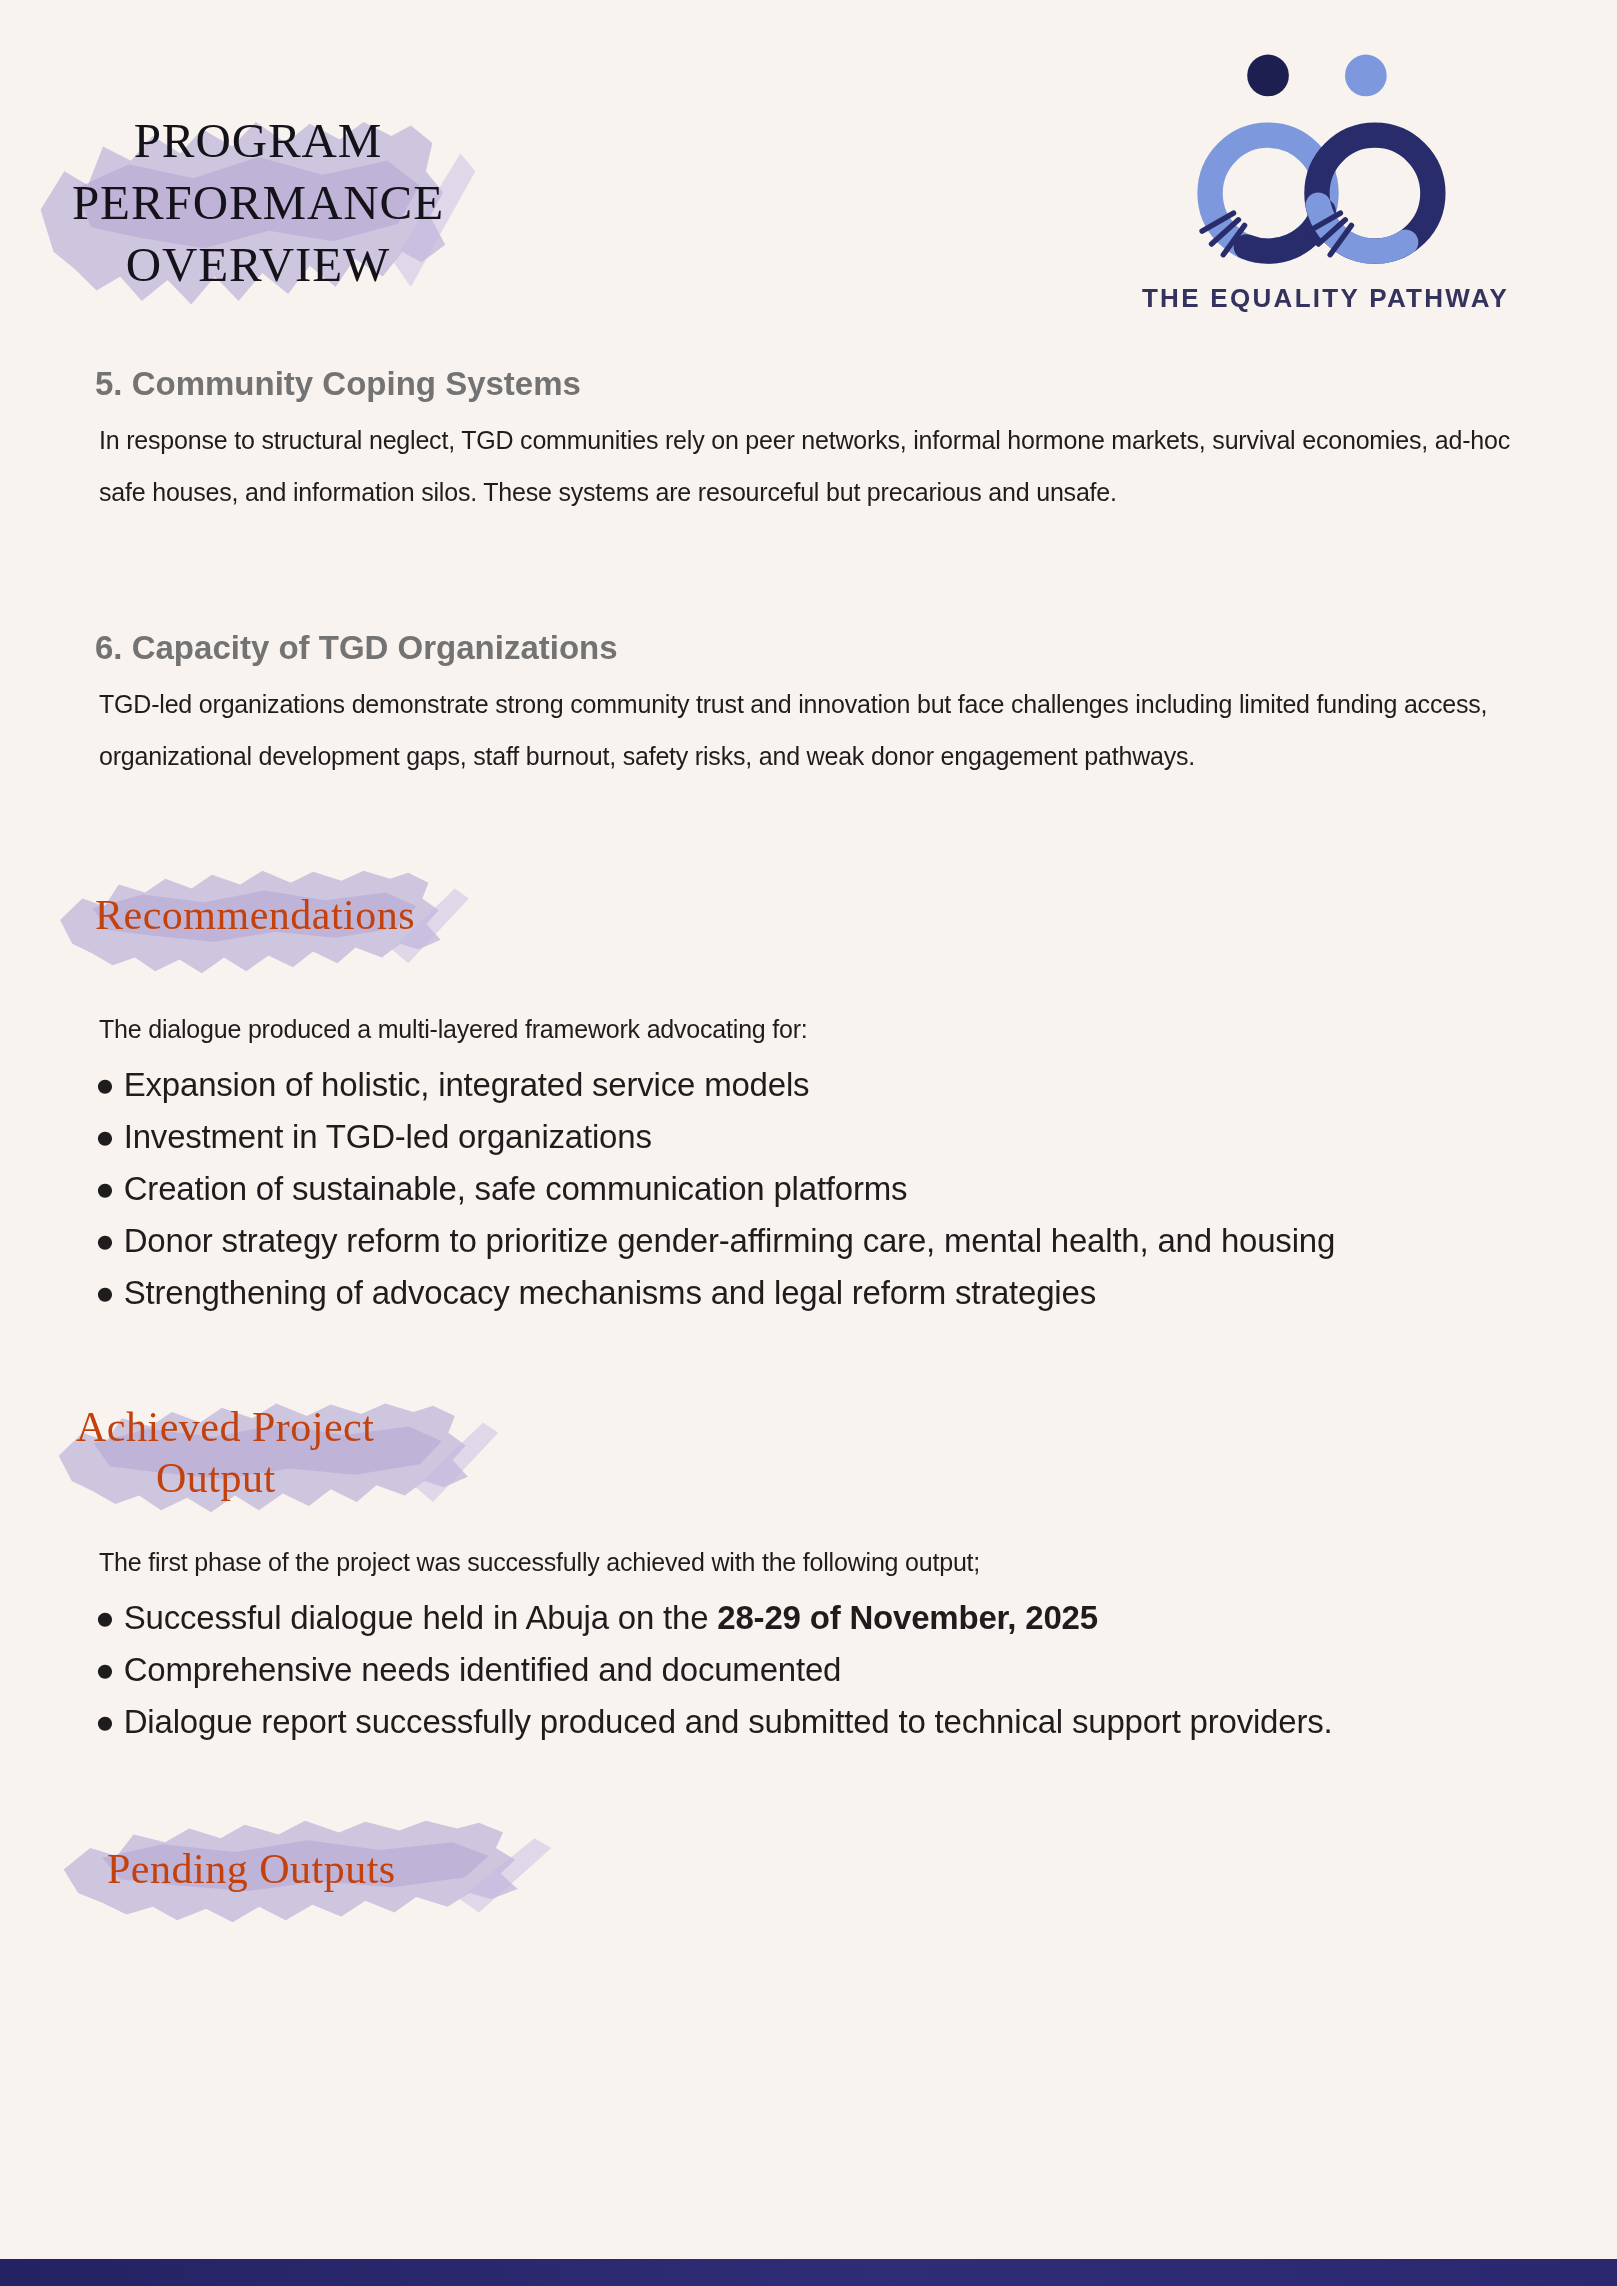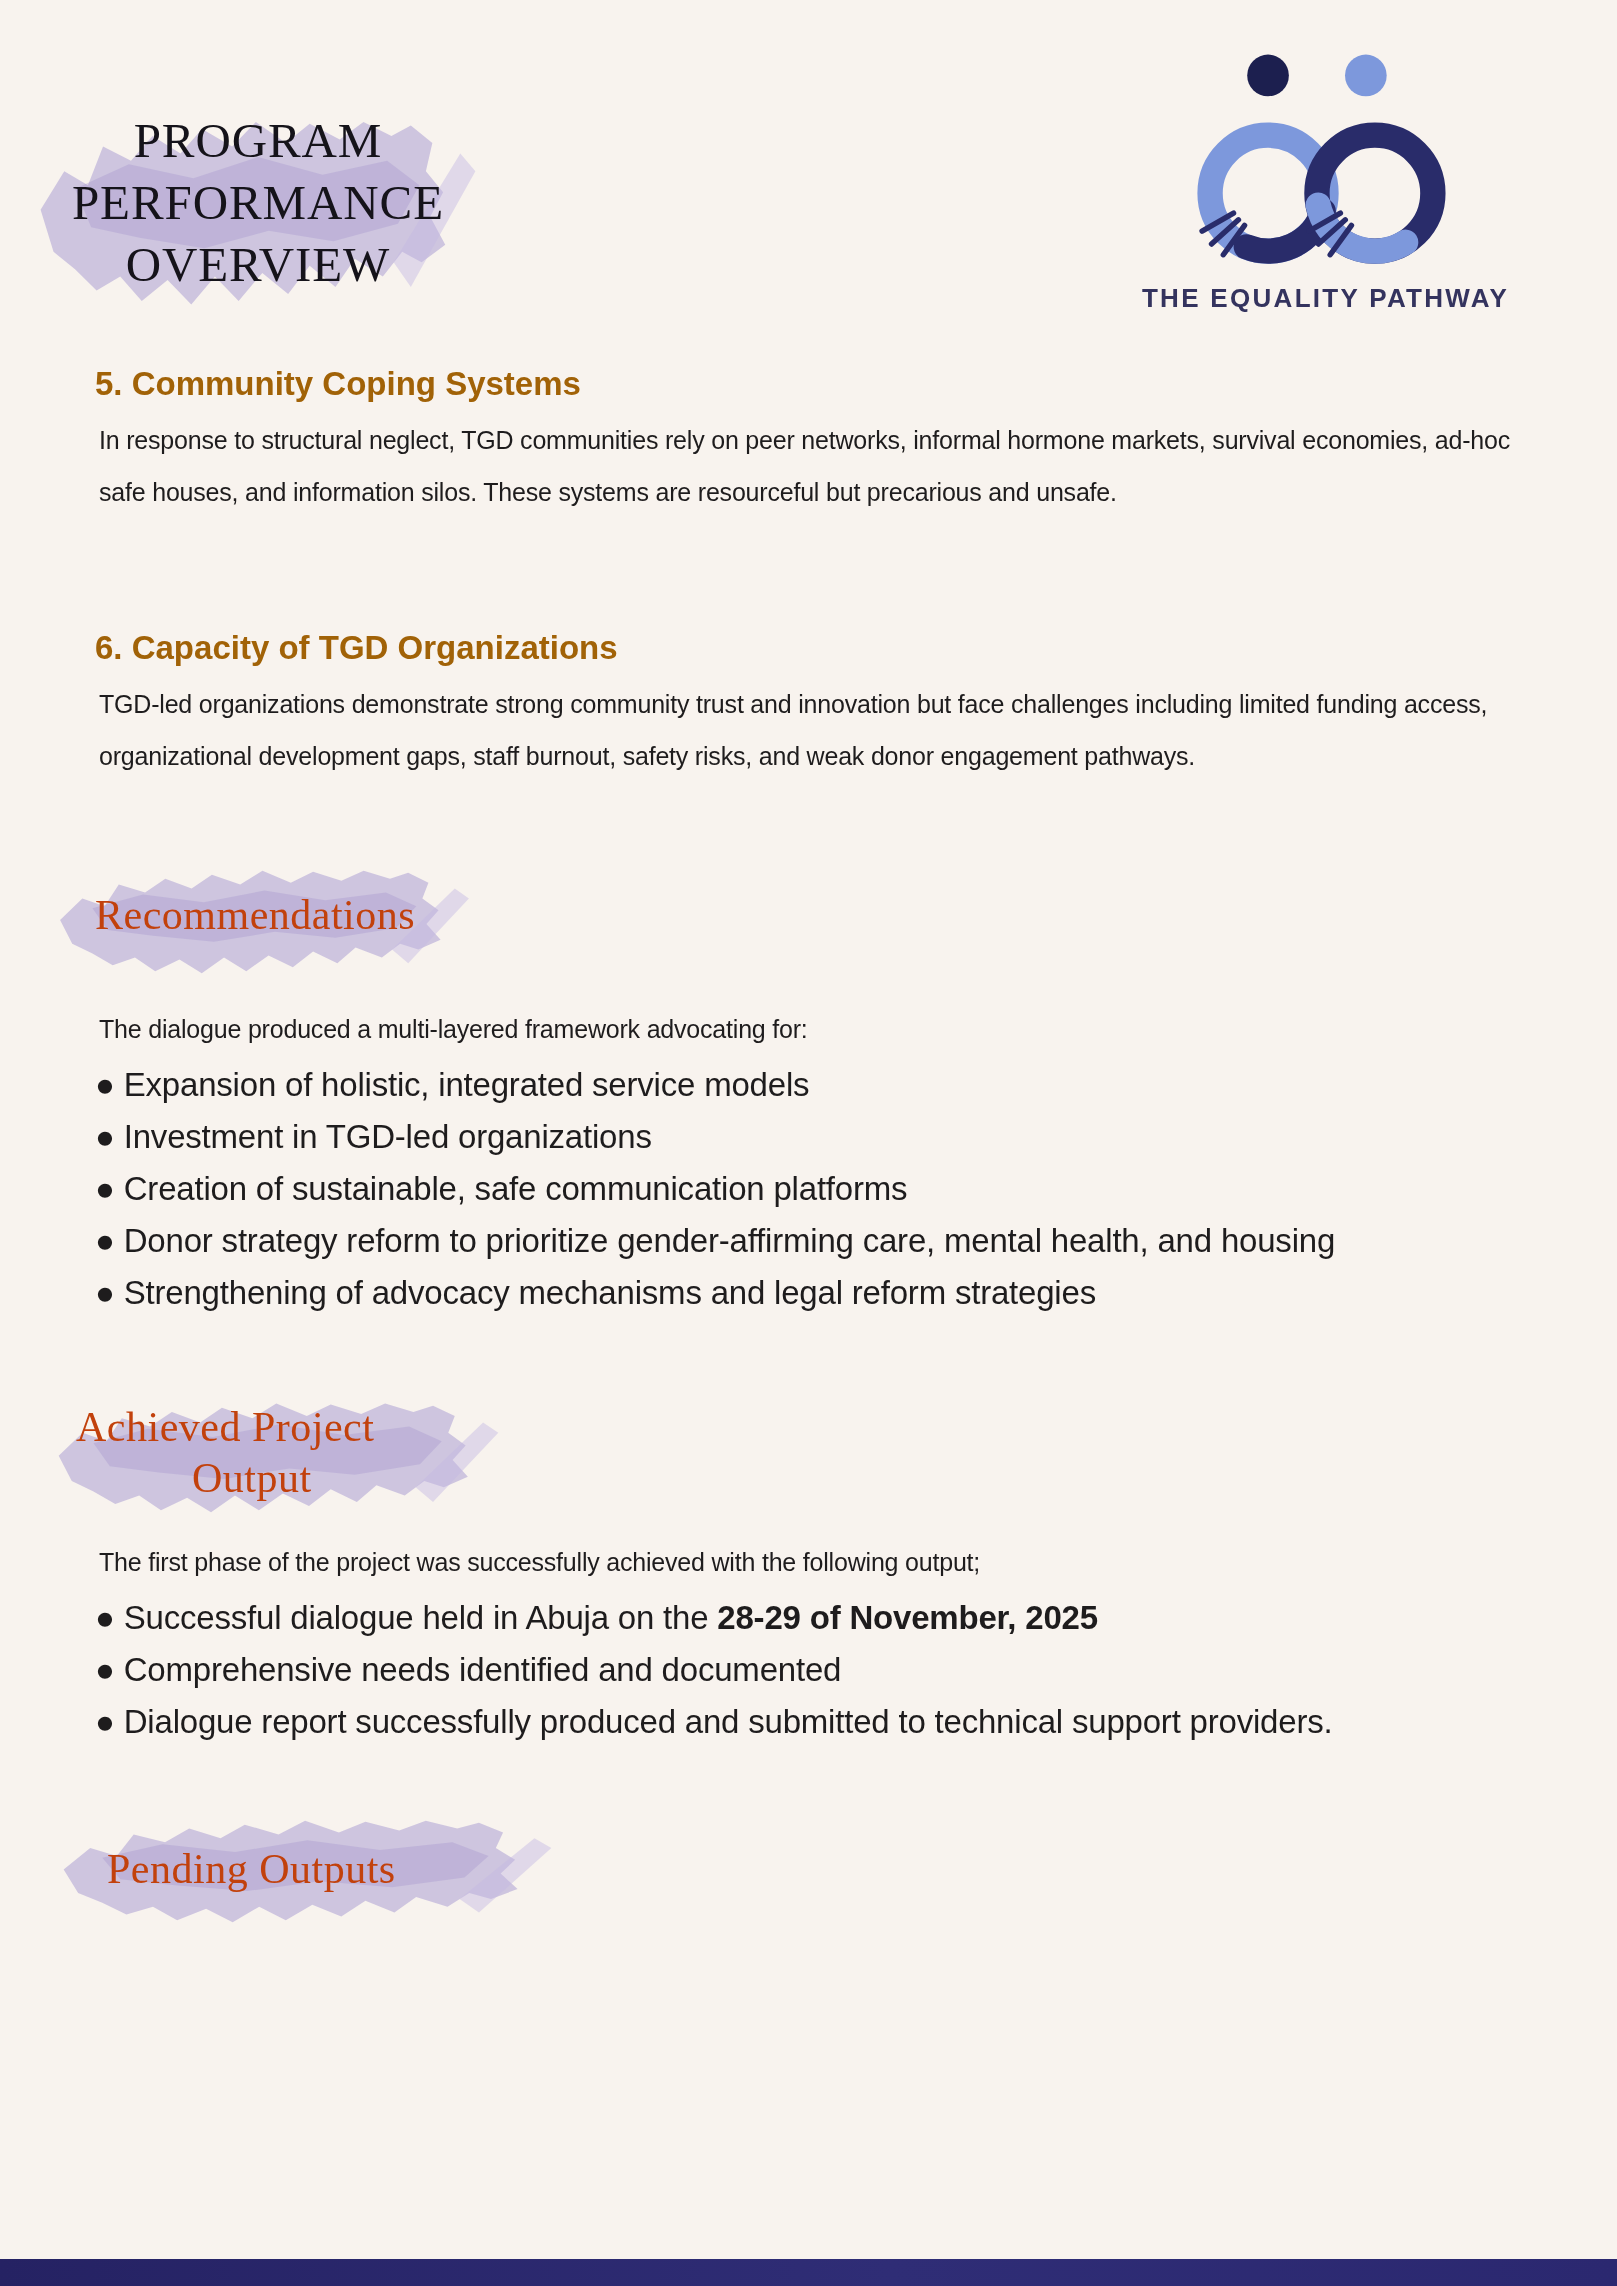--- a/index.html
+++ b/index.html
@@ -23,33 +23,33 @@
   }
   .doc-title span{display:block;}
   .logo-block{position:absolute;left:1122px;top:41px;width:407px;text-align:center;}
   .logo-mark{display:block;margin:0 auto;}
   .logo-text{
     margin-top:1.8px;font-size:26px;font-weight:bold;letter-spacing:2.3px;
     color:#34335e;white-space:nowrap;
   }
   
   .textcol{position:absolute;left:95px;width:1452px;}
-  .finding-heading{margin:0;font-size:33px;line-height:52px;font-weight:bold;color:#a16207;}
+  .finding-heading{margin:0;font-size:33px;line-height:52px;font-weight:bold;color:#737373;}
   .body-par{margin:4px;font-size:25px;line-height:52px;letter-spacing:-0.2px;}
   .li{font-size:33px;line-height:52px;letter-spacing:-0.2px;}
   .dot{margin-right:9px;}
   
   .script-heading{
     position:absolute;margin:0;
     font-family:Liberation Serif, serif;font-weight:400;
     font-size:42px;line-height:51px;color:#c2410c;letter-spacing:0.5px;
     white-space:nowrap;
   }
   .heading-splash{position:absolute;}
-  .indent2{display:block;margin-left:116px;}
+  .indent2{display:block;margin-left:80px;}
   
   .bottom-bar{
     position:absolute;left:0;bottom:0;width:100%;height:28px;
     background:linear-gradient(90deg,#252263,#2f2d76 55%,#2b2870);
   }
   .hidden-defs{position:absolute;width:0;height:0;overflow:hidden;}
 </style>
 </head>
 <body>
 

